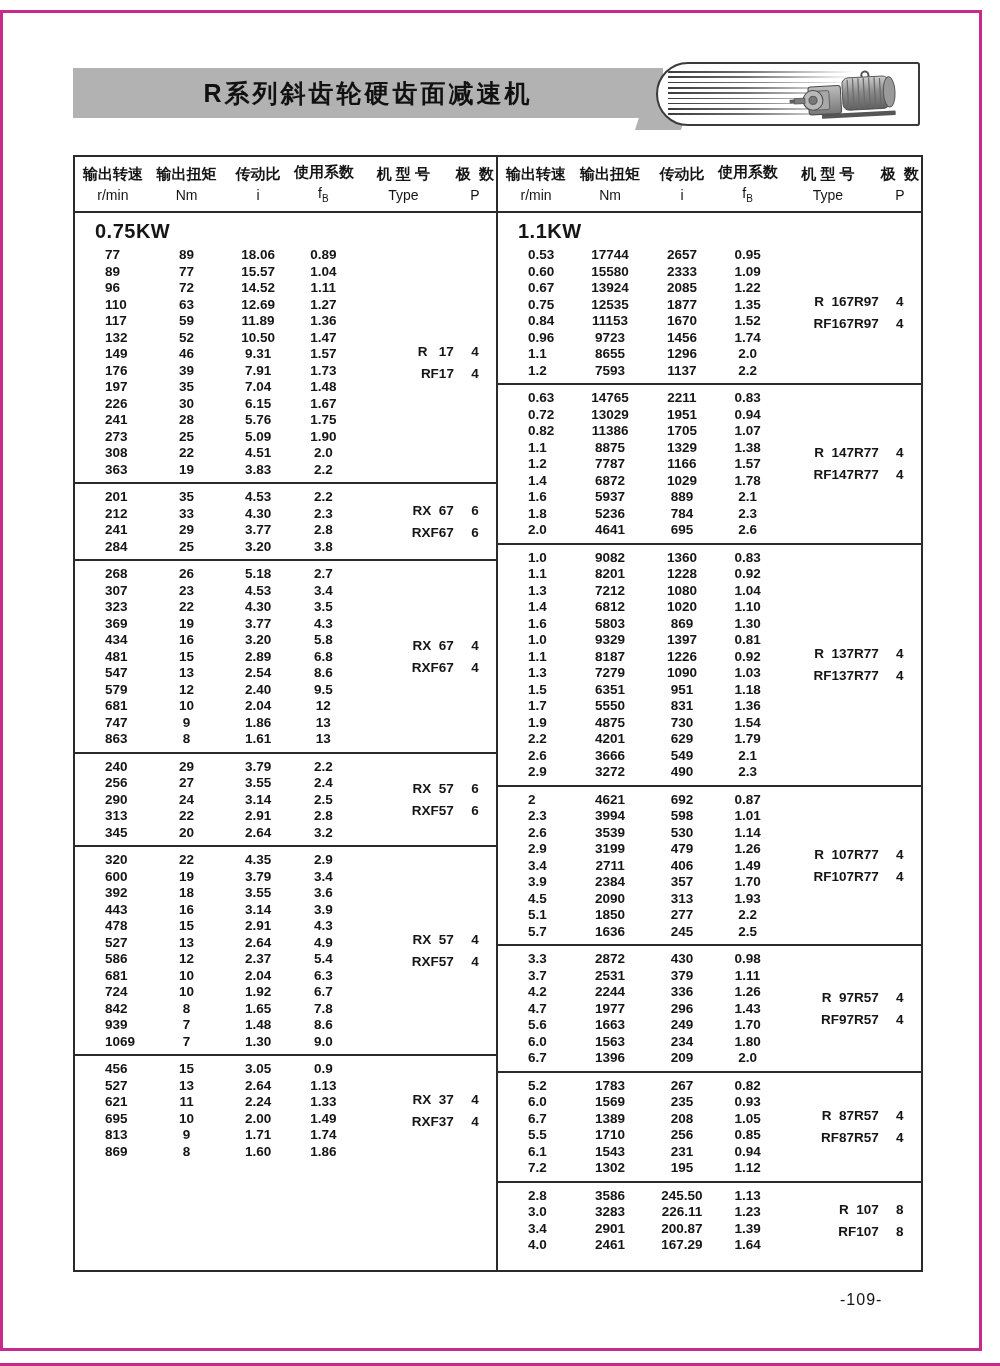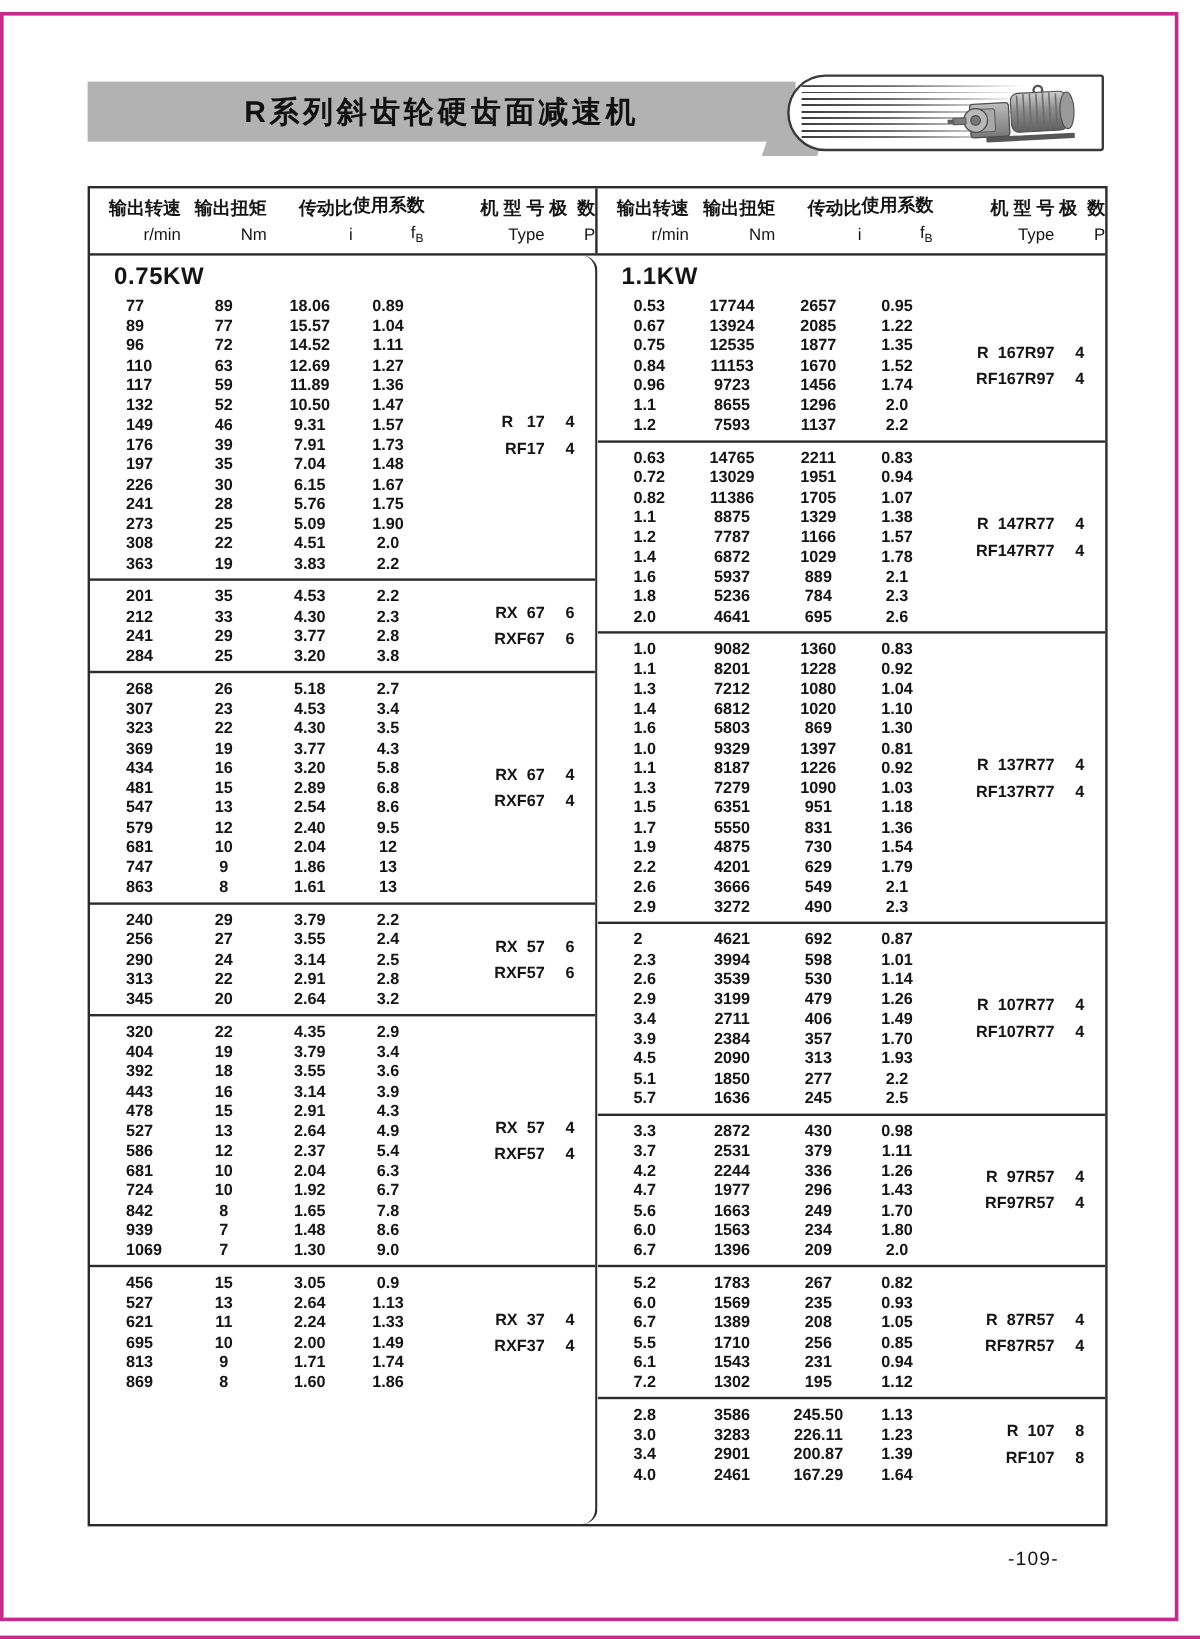--- a/index.html
+++ b/index.html
@@ -45,26 +45,26 @@
   
   .data-table{
     position:absolute;left:73px;top:155px;width:850px;height:1117px;
     border:2px solid #2b2b2b;box-sizing:border-box;
     display:flex;flex-direction:column;
   }
   .grid6{display:grid;grid-template-columns:18% 17% 17% 14% 24% 10%;}
   .thead{display:flex;border-bottom:2px solid #2b2b2b;height:54px;flex:0 0 54px;}
   .thead-half{width:50%;align-items:center;box-sizing:border-box;}
   .thead-half.first{border-right:2px solid #2b2b2b;}
-  .hcell{text-align:right;line-height:1.45;}
+  .hcell{text-align:center;line-height:1.45;}
   .hcn{font-size:15px;font-weight:bold;white-space:pre;}
   .hunit{font-size:14px;font-weight:normal;}
   .hunit sub{font-size:10px;}
   .tbody{flex:1;display:flex;min-height:0;}
-  .tcol{width:50%;display:flex;flex-direction:column;box-sizing:border-box;overflow:hidden;border-radius:13px;}
+  .tcol{width:50%;display:flex;flex-direction:column;box-sizing:border-box;overflow:hidden;}
   .tcol.first{border-right:2px solid #2b2b2b;}
   .group{position:relative;padding:5px 0 4px;box-sizing:border-box;}
   .group + .group{border-top:2px solid #2b2b2b;}
   .group:last-child{flex:1;}
   .power-label{font-size:20px;font-weight:bold;padding:2px 0 4px 20px;letter-spacing:0.5px;}
   .rows{position:relative;}
   .row{line-height:16.5px;font-size:13.5px;font-weight:bold;}
   .cell{text-align:center;}
   .cell.c1{text-align:left;padding-left:30px;box-sizing:border-box;}
   .type-block{position:absolute;left:66%;width:34%;top:50%;transform:translateY(-50%);}
@@ -446,21 +446,21 @@
         </div>
         <div class="group">
           <div class="rows">
             <div class="row grid6">
               <div class="cell c1">320</div>
               <div class="cell c2">22</div>
               <div class="cell c3">4.35</div>
               <div class="cell c4">2.9</div>
             </div>
             <div class="row grid6">
-              <div class="cell c1">404</div>
+              <div class="cell c1">600</div>
               <div class="cell c2">19</div>
               <div class="cell c3">3.79</div>
               <div class="cell c4">3.4</div>
             </div>
             <div class="row grid6">
               <div class="cell c1">392</div>
               <div class="cell c2">18</div>
               <div class="cell c3">3.55</div>
               <div class="cell c4">3.6</div>
             </div>
@@ -583,20 +583,26 @@
       </div>
     <div class="tcol" id="col-right">
         <div class="group">
           <div class="power-label">1.1KW</div>
           <div class="rows">
             <div class="row grid6">
               <div class="cell c1">0.53</div>
               <div class="cell c2">17744</div>
               <div class="cell c3">2657</div>
               <div class="cell c4">0.95</div>
+            </div>
+            <div class="row grid6">
+              <div class="cell c1">0.60</div>
+              <div class="cell c2">15580</div>
+              <div class="cell c3">2333</div>
+              <div class="cell c4">1.09</div>
             </div>
             <div class="row grid6">
               <div class="cell c1">0.67</div>
               <div class="cell c2">13924</div>
               <div class="cell c3">2085</div>
               <div class="cell c4">1.22</div>
             </div>
             <div class="row grid6">
               <div class="cell c1">0.75</div>
               <div class="cell c2">12535</div>

